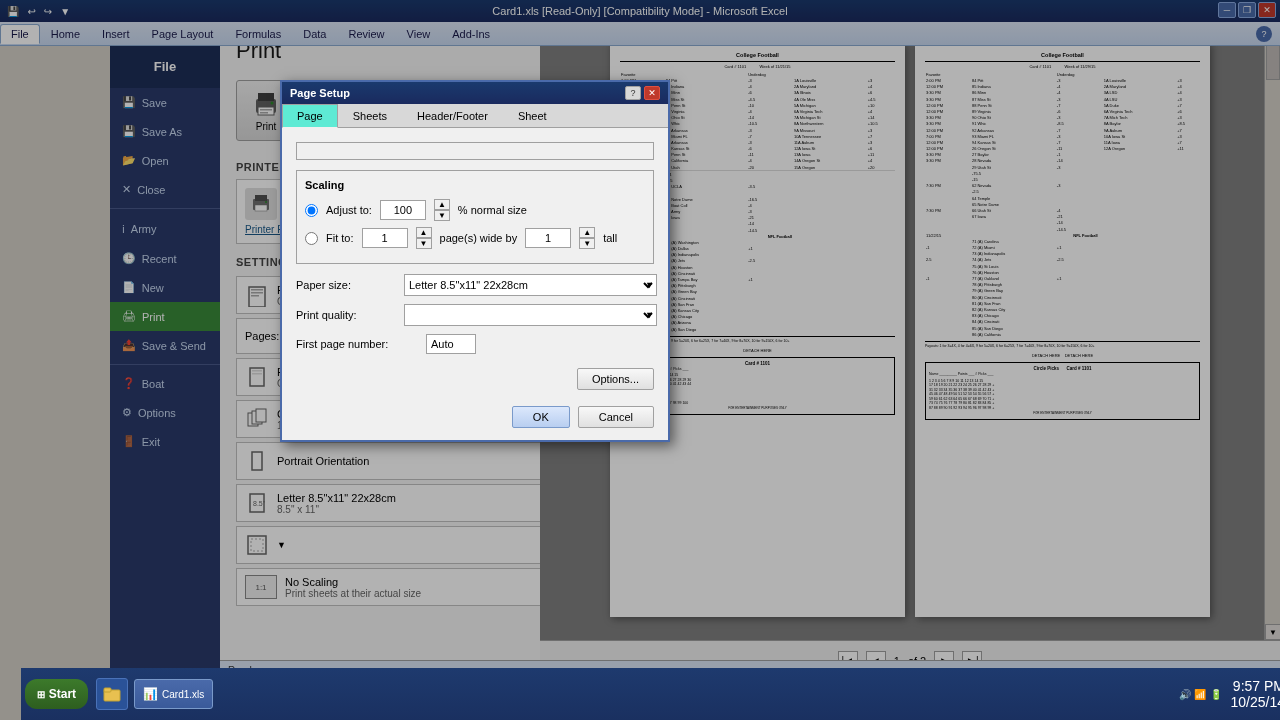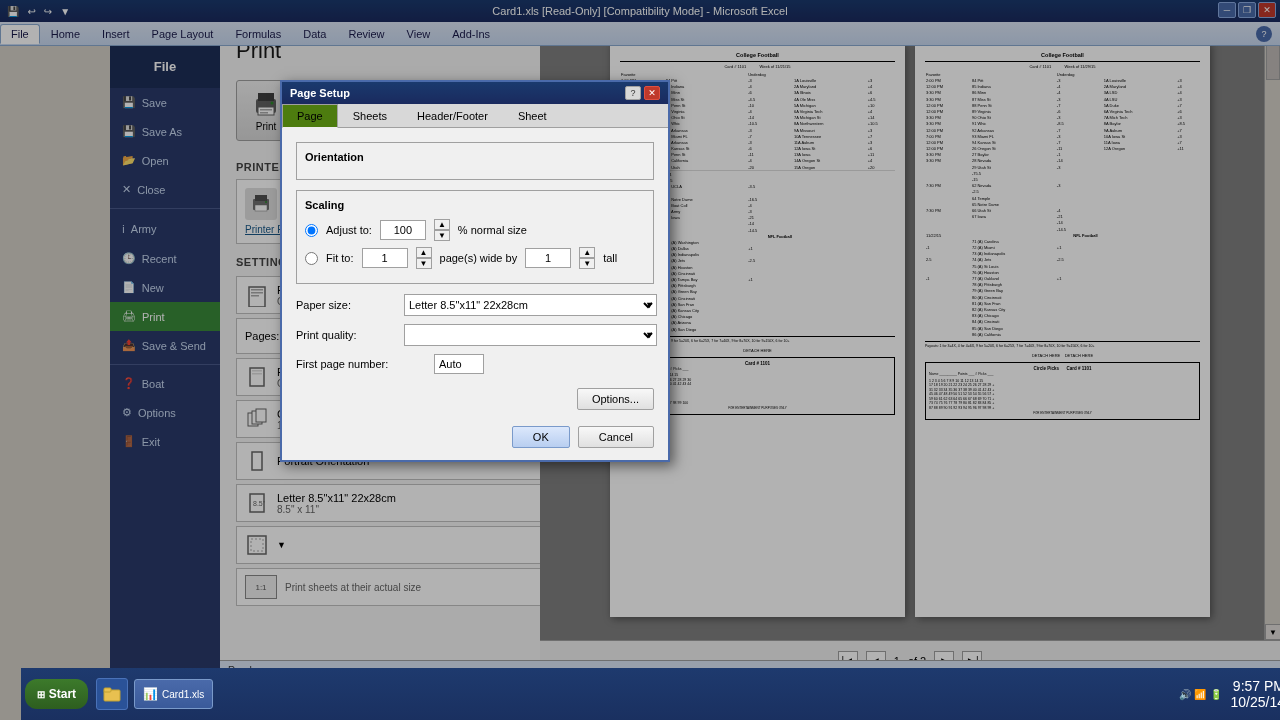--- a/index.html
+++ b/index.html
@@ -79,33 +79,33 @@
 
     
     #dialog-overlay { position: absolute; top: 0; left: 0; width: 100%; height: 100%; background: rgba(0,0,0,0.3); z-index: 200; }
 
     
     #page-setup-dialog { position: absolute; top: 80px; left: 280px; width: 390px; background: #f0f0f0; border: 2px solid #4a6aaa; box-shadow: 4px 4px 12px rgba(0,0,0,0.5); z-index: 300; }
     #dialog-title-bar { background: linear-gradient(to bottom, #1a3a6e, #1a2a5e); color: white; padding: 4px 8px; display: flex; align-items: center; justify-content: space-between; font-size: 11px; font-weight: 600; }
     .dialog-close { width: 16px; height: 14px; background: #c0392b; border: 1px solid #e05040; border-radius: 2px; color: white; font-size: 9px; display: flex; align-items: center; justify-content: center; cursor: pointer; }
     #dialog-tabs { display: flex; background: #d8d8d8; border-bottom: 1px solid #a0a0a0; }
     .dialog-tab { padding: 5px 14px; font-size: 11px; cursor: pointer; border: 1px solid transparent; border-bottom: none; }
-    .dialog-tab.active { background: #4d7c0f; border: 1px solid #a0a0a0; border-bottom: 1px solid #f0f0f0; margin-bottom: -1px; }
+    .dialog-tab.active { background: #5eead4; border: 1px solid #a0a0a0; border-bottom: 1px solid #f0f0f0; margin-bottom: -1px; }
     #dialog-content { padding: 14px; }
     .dialog-section-label { font-size: 11px; font-weight: 600; margin-bottom: 8px; }
     .orientation-row { display: flex; align-items: center; gap: 20px; margin-bottom: 14px; }
     .orient-option { display: flex; align-items: center; gap: 6px; font-size: 11px; }
     .orient-icon { width: 28px; height: 34px; border: 2px solid #666; background: white; display: flex; align-items: center; justify-content: center; font-size: 8px; }
     .orient-icon.landscape { width: 34px; height: 28px; }
     .scale-row { display: flex; align-items: center; gap: 8px; margin-bottom: 6px; font-size: 11px; }
     .scale-input { width: 46px; height: 20px; border: 1px solid #a0a0a0; text-align: center; font-size: 11px; }
     .paper-row { display: flex; align-items: center; gap: 8px; margin-bottom: 8px; font-size: 11px; }
     .paper-select { flex: 1; height: 22px; border: 1px solid #a0a0a0; font-size: 11px; background: white; }
     .quality-select { flex: 1; height: 22px; border: 1px solid #a0a0a0; font-size: 11px; background: white; }
-    .firstpage-row { display: flex; align-items: center; gap: 8px; font-size: 11px; }
+    .firstpage-row { display: flex; align-items: center; gap: 0; font-size: 11px; }
     .firstpage-input { width: 50px; height: 20px; border: 1px solid #a0a0a0; font-size: 11px; padding: 0 4px; }
     .dialog-buttons { display: flex; justify-content: flex-end; gap: 8px; padding: 8px 14px 12px; }
     .dlg-btn { padding: 4px 20px; border: 1px solid #a0a0a0; background: linear-gradient(to bottom, #f8f8f8, #e0e0e0); font-size: 11px; cursor: pointer; border-radius: 2px; }
     .dlg-btn.primary { background: linear-gradient(to bottom, #dce8fc, #b8cef0); border-color: #7a9aca; }
     .options-row { display: flex; justify-content: flex-end; margin-bottom: 4px; }
     .options-btn { padding: 4px 14px; border: 1px solid #a0a0a0; background: linear-gradient(to bottom, #f8f8f8, #e0e0e0); font-size: 11px; cursor: pointer; border-radius: 2px; }
 
     
     .preview-content { font-size: 4.5px; line-height: 1.3; font-family: Arial, sans-serif; }
     .preview-header { text-align: center; font-weight: bold; font-size: 5.5px; border-bottom: 1px solid #000; padding-bottom: 2px; margin-bottom: 2px; }
@@ -356,20 +356,21 @@
             </svg>
         </div>
         <span style="font-size:9px;">▼</span>
       </div>
 
       <div class="scaling-item">
         <div class="scaling-icon">
           <span style="font-size:8px;color:#555;">1:1</span>
         </div>
         <div class="setting-item-text">
+          <div class="setting-main">No Scaling</div>
           <div class="setting-sub">Print sheets at their actual size</div>
         </div>
         <span style="font-size:9px;">▼</span>
       </div>
 
     </div>
   </div>
 
   <div id="preview-area">
 
@@ -961,21 +962,20 @@
   <div id="dialog-tabs">
     <div class="dialog-tab active">Page</div>
     <div class="dialog-tab">Sheets</div>
     <div class="dialog-tab">Header/Footer</div>
     <div class="dialog-tab">Sheet</div>
   </div>
 
   <div id="dialog-content">
 
     <div style="border:1px solid #a0a0a0;padding:8px;margin-bottom:10px;">
-      <div class="dialog-section-label">Orientation</div>
     </div>
 
     <div style="border:1px solid #a0a0a0;padding:8px;margin-bottom:10px;">
       <div class="dialog-section-label">Scaling</div>
       <div class="scale-row">
         <input type="radio" name="scaling" checked="" style="">
         <span>Adjust to:</span>
         <input type="text" class="scale-input" value="100" style="">
         <div style="display:flex;flex-direction:column;">
           <button class="spin-btn">▲</button>

